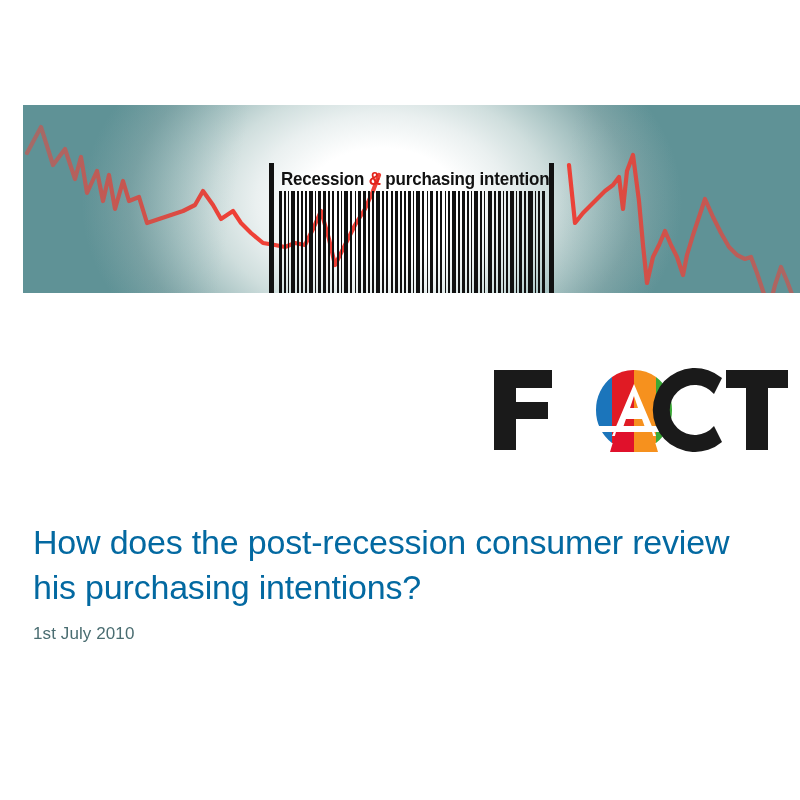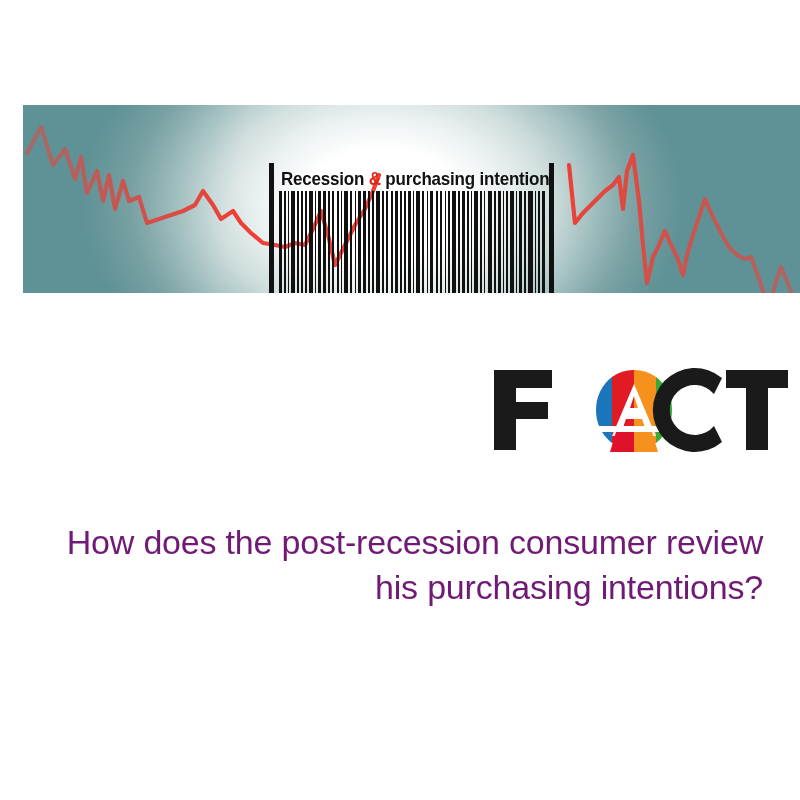--- a/index.html
+++ b/index.html
@@ -147,23 +147,22 @@
     left: 33px;
     top: 520px;
     width: 730px;
   }
   .slide-title {
     margin: 0;
     font-family: "Liberation Sans", sans-serif;
     font-weight: normal;
     font-size: 34px;
     line-height: 45px;
-    color: #701a75;
+    color: #0369a1;
     letter-spacing: -0.2px;
-    text-align: right;
   }
   .slide-date {
     margin: 14px 0 0 0;
     font-family: "Liberation Sans", sans-serif;
     font-weight: normal;
     font-size: 17px;
     color: #4a6d71;
     letter-spacing: 0.1px;
   }
 </style>
@@ -292,15 +291,16 @@
 
       <g>
         <path fill="#1a1a1a" d="M236,4 H298 V22 H278 V84 H256 V22 H236 Z"></path>
       </g>
     </svg>
 
   </div>
 
   <div class="title-block">
     <h1 class="slide-title">How does the post-recession consumer review his purchasing intentions?</h1>
+    <p class="slide-date">1st July 2010</p>
   </div>
 
 </div>
 
 </body></html>

